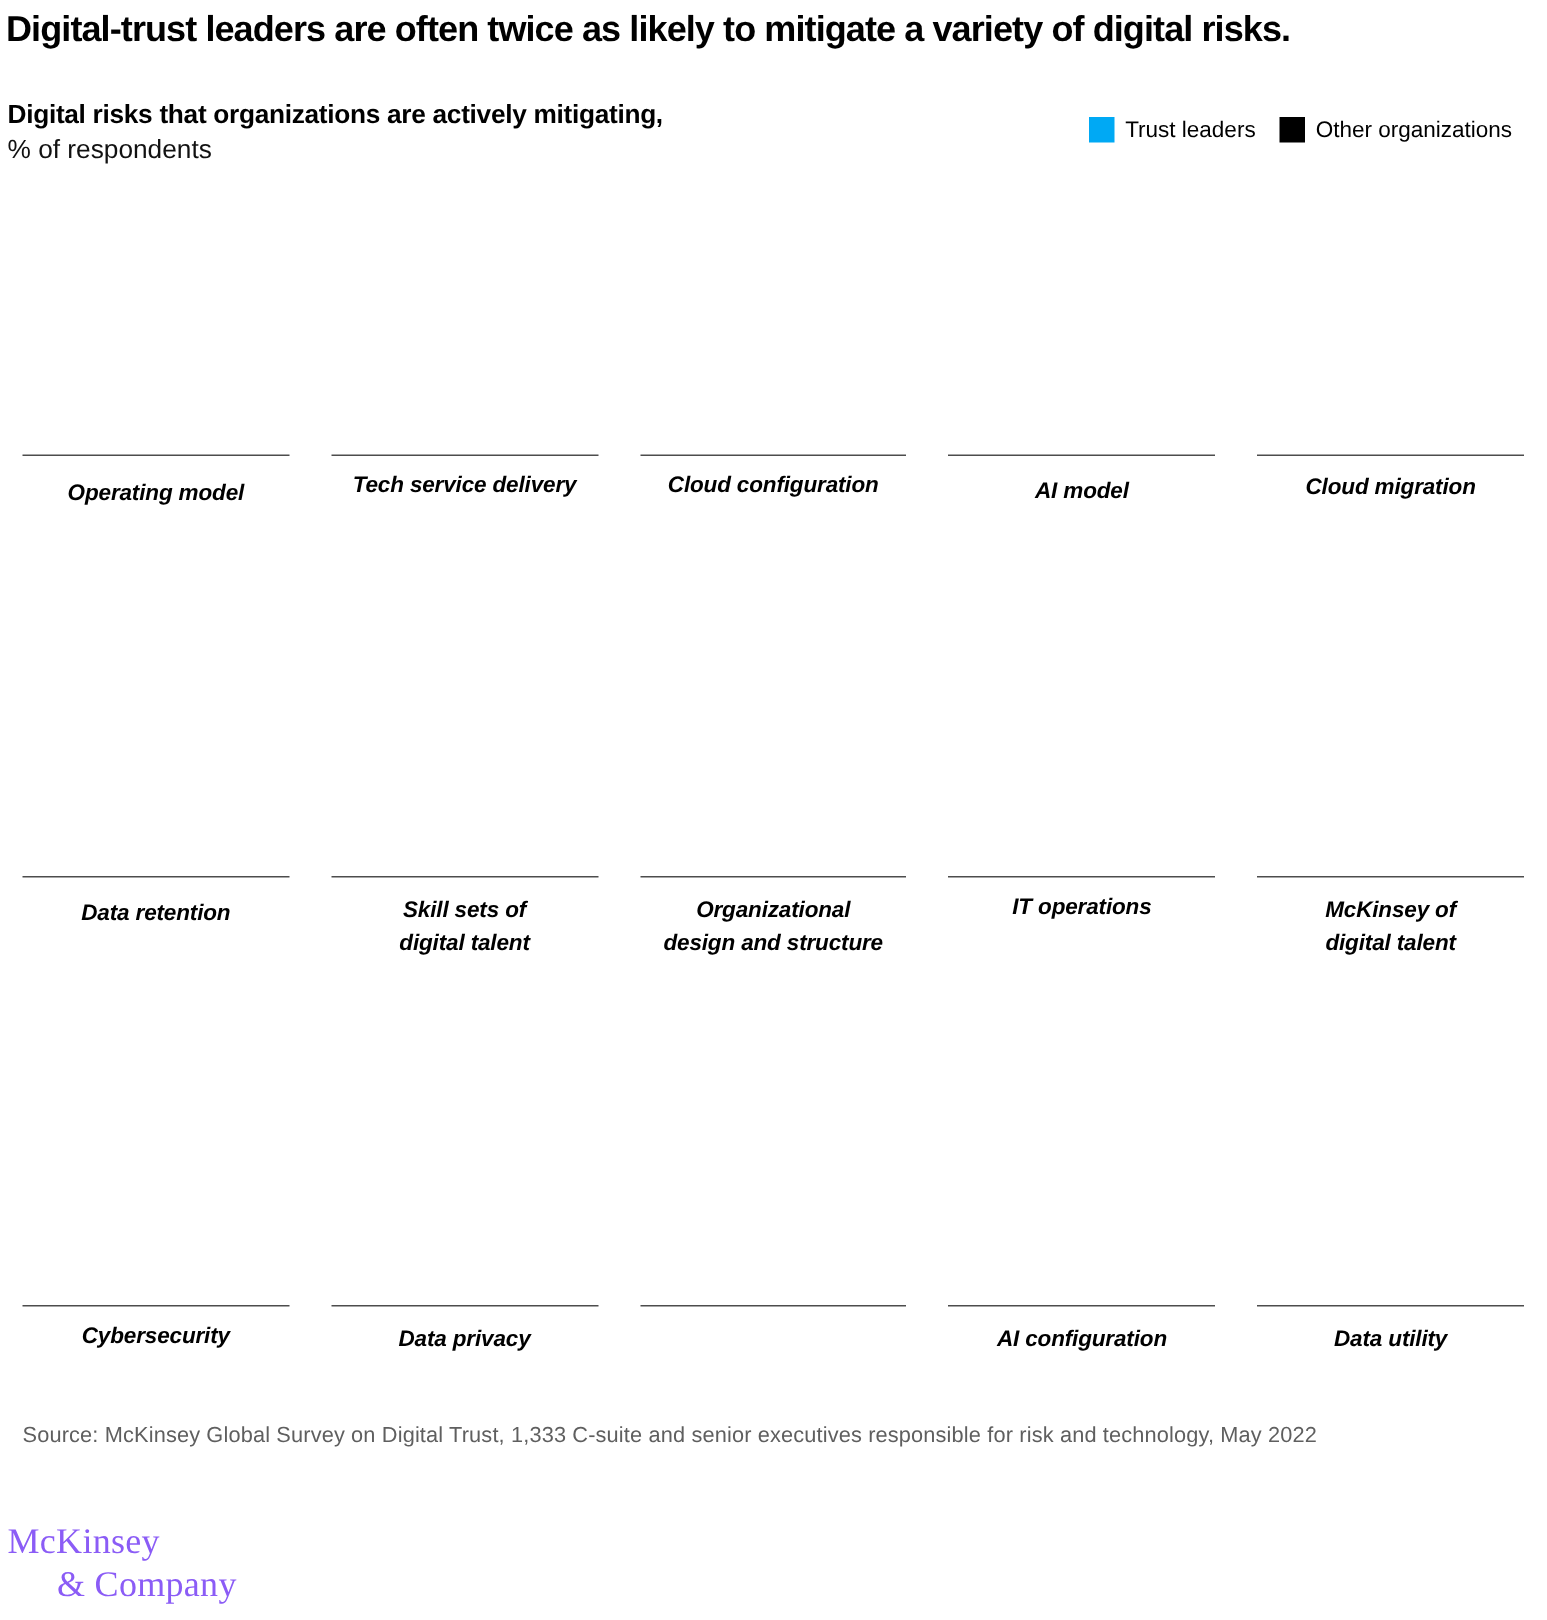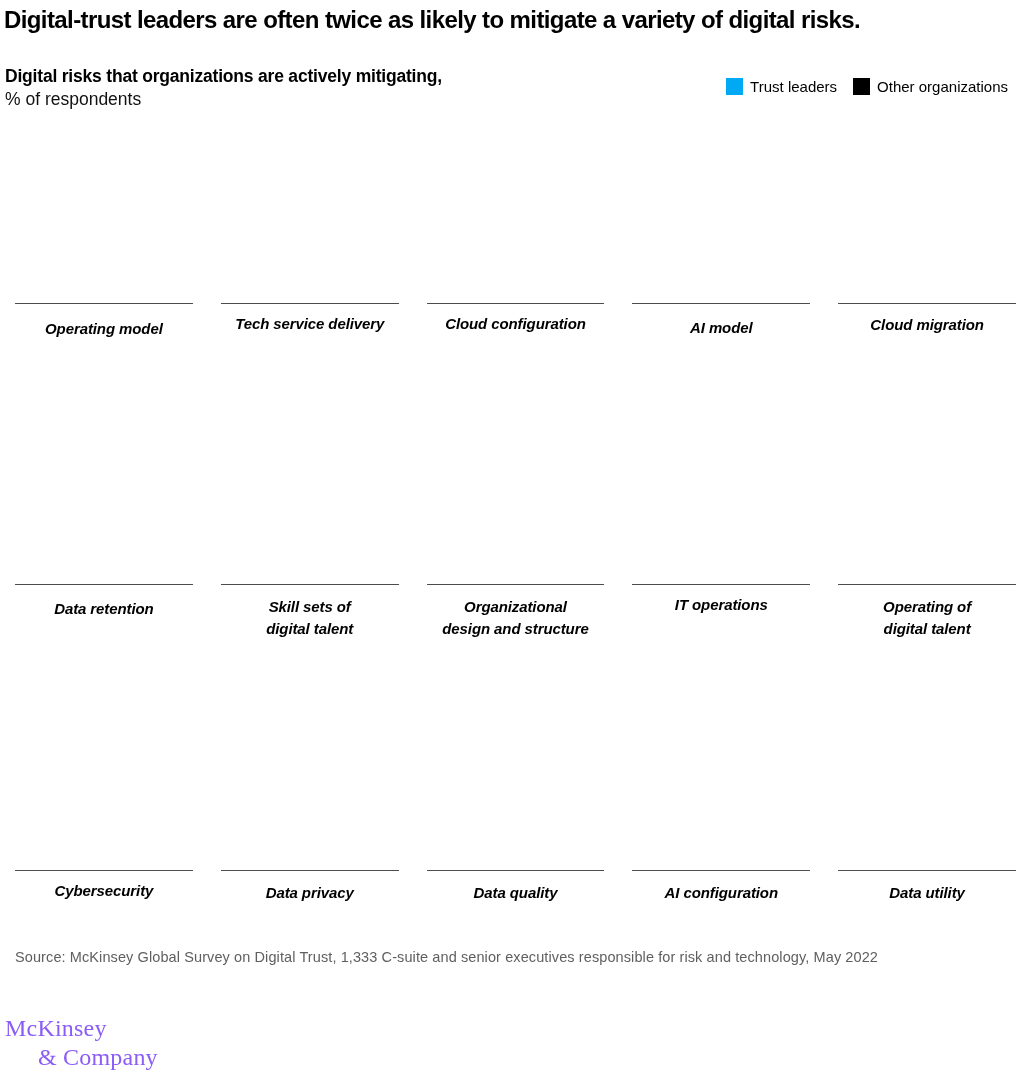--- a/index.html
+++ b/index.html
@@ -211,45 +211,41 @@
   <div class="cell r2">
     <div class="plot"></div>
     <div class="cell-label">
       <span>IT operations</span>
       <span></span>
     </div>
   </div>
   <div class="cell r2">
     <div class="plot"></div>
     <div class="cell-label">
-      <span>Operating of</span>
+      <span>McKinsey of</span>
       <span>digital talent</span>
     </div>
   </div>
 
   <div class="cell r3">
     <div class="plot"></div>
     <div class="cell-label">
       <span>Cybersecurity</span>
       <span></span>
     </div>
   </div>
   <div class="cell r3">
     <div class="plot"></div>
     <div class="cell-label">
       <span>Data privacy</span>
       <span></span>
     </div>
   </div>
   <div class="cell r3">
     <div class="plot"></div>
-    <div class="cell-label">
-      <span>Data quality</span>
-      <span></span>
-    </div>
   </div>
   <div class="cell r3">
     <div class="plot"></div>
     <div class="cell-label">
       <span>AI configuration</span>
       <span></span>
     </div>
   </div>
   <div class="cell r3">
     <div class="plot"></div>

